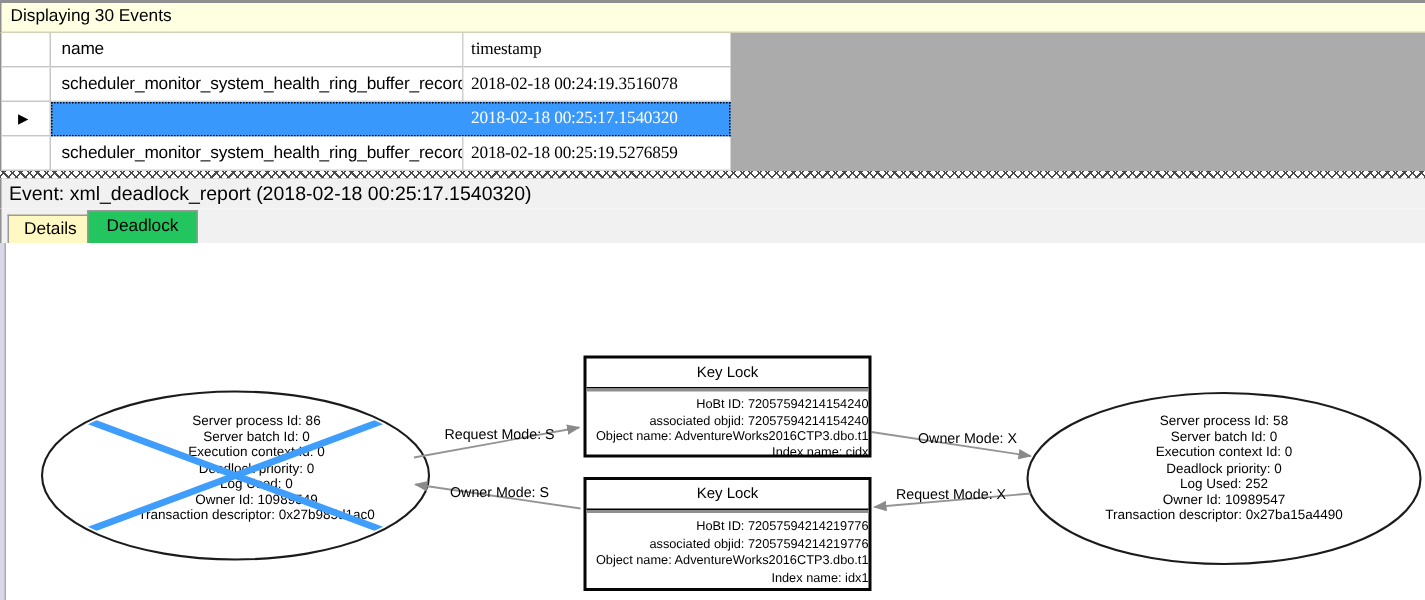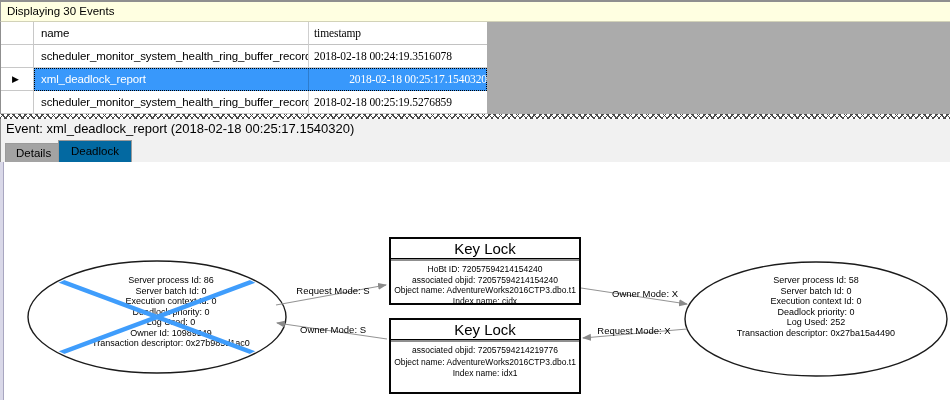--- a/index.html
+++ b/index.html
@@ -19,56 +19,56 @@
               font-size:9px; line-height:23px; padding-left:11px; color:#000; }
   .row-content { position:absolute; left:33px; top:0; width:453px; height:23px; background:#fff; }
   .cell-name { position:absolute; left:0; top:0; width:275px; height:23px; line-height:22px;
                padding-left:7px; border-right:1px solid #cfcfcf; border-bottom:1px solid #cfcfcf;
                white-space:nowrap; overflow:hidden; }
   .cell-ts   { position:absolute; left:275px; top:0; width:178px; height:23px; line-height:22px;
                padding-left:5px; border-bottom:1px solid #cfcfcf; white-space:nowrap; overflow:hidden;font-family:Liberation Serif, serif; }
   #grid .header .cell-name, #grid .header .cell-ts { background:#fff; border-bottom:1px solid #c2c2c2; }
   .grid-row.selected .row-content { background:#3898FB; color:#fff; outline:1px dotted #000; outline-offset:-1px; }
   .grid-row.selected .cell-name { border-right:1px solid rgba(0,0,0,0.18); border-bottom:none; }
-  .grid-row.selected .cell-ts { border-bottom:none;text-align:right; }
+  .grid-row.selected .cell-ts { border-bottom:none; }
 
   #hatch { position:absolute; top:114px; left:0; width:950px; height:5px; background:#fff;
            background-image:repeating-linear-gradient(45deg,#4a4a4a 0 1px,transparent 1px 4px),
                             repeating-linear-gradient(-45deg,#4a4a4a 0 1px,transparent 1px 4px); }
 
   
   #event-bar { position:absolute; top:119px; left:0; width:950px; height:20px; background:#f1f1f1;
                border-left:1px solid #8f8f8f; font-size:13px; line-height:20px; padding-left:5px; }
   #tab-strip { position:absolute; top:139px; left:0; width:950px; height:23px; background:#f1f1f1;
                border-left:1px solid #8f8f8f; }
   .tab { position:absolute; bottom:0; font-size:11.5px; text-align:center;
          border:1px solid #9a9a9a; border-bottom:none; cursor:default; }
-  .tab.inactive { left:4px; height:19px; line-height:18px; padding:0 10px; background:#a3a3a3; }
-  .tab.active   { left:57px; height:22px; line-height:21px; padding:0 12px; background:#0369a1; z-index:2; }
+  .tab.inactive { left:4px; height:19px; line-height:18px; padding:0 10px; background:#fef9c3; }
+  .tab.active   { left:57px; height:22px; line-height:21px; padding:0 12px; background:#22c55e; z-index:2; }
 
   
   #graph-pane { position:absolute; top:162px; left:0; width:950px; height:238px; background:#fff; }
   #gutter { position:absolute; left:0; top:0; width:4px; height:238px; background:#d9d8e8;
             border-right:1px solid #a8a6c0; }
   #graph-pane svg { position:absolute; left:0; top:0; width:950px; height:238px; }
   #x-layer { pointer-events:none; z-index:3; }
   #edges-layer { z-index:1; }
   .node-text { position:absolute; z-index:2; width:260px; text-align:center;
                font-size:9px; line-height:10.5px; }
   .node-text span { display:block; white-space:nowrap; }
   #left-node-text  { left:41px;  top:113px; }
   #right-node-text { left:686px; top:113px; }
   .lock-box { position:absolute; z-index:2; left:389px; width:192px; background:#fff;
               border:2px solid #050505; }
   #top-lock-box { top:75px; height:68px; }
   #bottom-lock-box { top:156px; height:76px; }
-  .box-title { height:20px; line-height:20px; text-align:center; font-size:15px;
+  .box-title { height:20px; line-height:20px; text-align:center; font-size:10px;
                border-bottom:1px solid #000; }
   .box-sep { height:2px; background:#8f8f8f; }
-  .box-body { padding-top:3px; text-align:center; font-size:8.5px; line-height:10.5px; }
+  .box-body { padding-top:3px; text-align:right; font-size:8.5px; line-height:10.5px; }
   #bottom-lock-box .box-body { line-height:11.5px; }
   .box-body span { display:block; white-space:nowrap; }
   .edge-label { position:absolute; z-index:2; font-size:9.5px; white-space:nowrap;
                 transform:translate(-50%,-50%); }
   #edge-label-0 { left:333px; top:128px; }
   #edge-label-1 { left:333px; top:167px; }
   #edge-label-2 { left:632px; top:131px;margin-left:13px; }
   #edge-label-3 { left:634px; top:168px; }
 </style>
 </head>
@@ -91,21 +91,20 @@
       <div class="sel-cell"></div>
       <div class="row-content">
         <div class="cell-name">scheduler_monitor_system_health_ring_buffer_recorded</div>
         <div class="cell-ts">2018-02-18 00:24:19.3516078</div>
       </div>
     </div>
 
     <div class="grid-row selected" style="top:46px">
       <div class="sel-cell">▶</div>
       <div class="row-content">
-        <div class="cell-name">xml_deadlock_report</div>
         <div class="cell-ts">2018-02-18 00:25:17.1540320</div>
       </div>
     </div>
 
     <div class="grid-row" style="top:69px">
       <div class="sel-cell"></div>
       <div class="row-content">
         <div class="cell-name">scheduler_monitor_system_health_ring_buffer_recorded</div>
         <div class="cell-ts">2018-02-18 00:25:19.5276859</div>
       </div>
@@ -149,38 +148,40 @@
       <span>Owner Id: 10989549</span>
       <span>Transaction descriptor: 0x27b985d1ac0</span>
     </div>
 
     <div id="right-node-text" class="node-text">
       <span>Server process Id: 58</span>
       <span>Server batch Id: 0</span>
       <span>Execution context Id: 0</span>
       <span>Deadlock priority: 0</span>
       <span>Log Used: 252</span>
+      <span>Owner Id: 10989547</span>
       <span>Transaction descriptor: 0x27ba15a4490</span>
     </div>
 
     <div id="top-lock-box" class="lock-box">
       <div class="box-title">Key Lock</div>
       <div class="box-sep"></div>
       <div class="box-body">
         <span>HoBt ID: 72057594214154240</span>
         <span>associated objid: 72057594214154240</span>
         <span>Object name: AdventureWorks2016CTP3.dbo.t1</span>
         <span>Index name: cidx</span>
       </div>
     </div>
 
     <div id="bottom-lock-box" class="lock-box">
       <div class="box-title">Key Lock</div>
       <div class="box-sep"></div>
       <div class="box-body">
+        <span>HoBt ID: 72057594214219776</span>
         <span>associated objid: 72057594214219776</span>
         <span>Object name: AdventureWorks2016CTP3.dbo.t1</span>
         <span>Index name: idx1</span>
       </div>
     </div>
 
     <span id="edge-label-0" class="edge-label">Request Mode: S</span>
     <span id="edge-label-1" class="edge-label">Owner Mode: S</span>
     <span id="edge-label-2" class="edge-label">Owner Mode: X</span>
     <span id="edge-label-3" class="edge-label">Request Mode: X</span>

